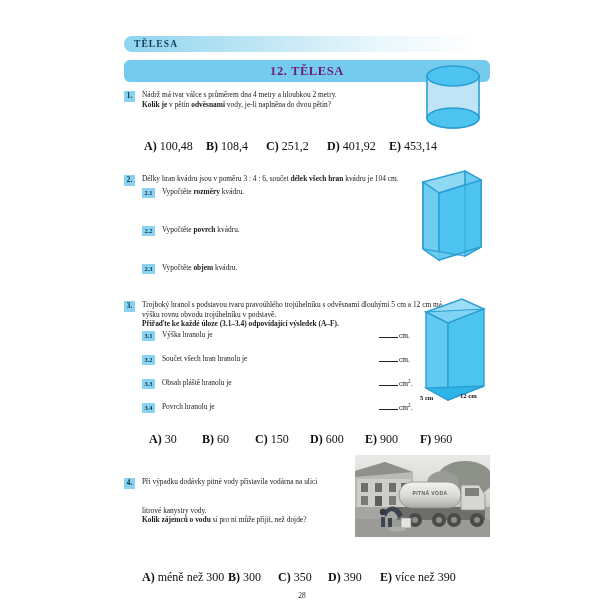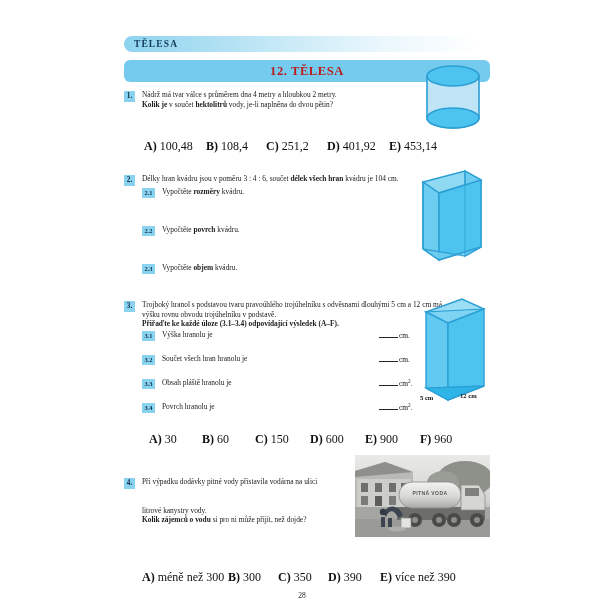--- a/index.html
+++ b/index.html
@@ -66,21 +66,21 @@
     background: #74cbee;
     display: flex;
     align-items: center;
     justify-content: center;
   }
   .chapter-title {
     font-family: "Liberation Serif", serif;
     font-weight: bold;
     font-size: 12.5px;
     letter-spacing: 0.6px;
-    color: #b91c1c;
+    color: #701a75;
   }
 
   
   .task { position: absolute; left: 12px; width: 368px; }
 
   .tasknum {
     position: absolute;
     left: 0;
     top: 0;
     width: 11px;
@@ -200,21 +200,21 @@
     </div>
 
     <div class="chapter-bar">
       <div class="chapter-title">12. TĚLESA</div>
     </div>
 
     <div class="task" style="top:68px;">
       <div class="tasknum">1.</div>
       <div class="tasktext" style="width:300px;">
         <span>Nádrž má tvar válce s průměrem dna 4 metry a hloubkou 2 metry.</span><br>
-        <b>Kolik je</b><span> v součet </span><b>hektolitrů</b><span> vody, je-li naplněna do dvou pětin?</span>
+        <b>Kolik je</b><span> v pětin </span><b>odvěsnami</b><span> vody, je-li naplněna do dvou pětin?</span>
       </div>
       <div class="answers" style="left:20px; top:48px;">
         <span class="opt" style="width:62px;"><span class="optlab">A)</span> <span>100,48</span></span><span class="opt" style="width:60px;"><span class="optlab">B)</span> <span>108,4</span></span><span class="opt" style="width:61px;"><span class="optlab">C)</span> <span>251,2</span></span><span class="opt" style="width:62px;"><span class="optlab">D)</span> <span>401,92</span></span><span class="opt"><span class="optlab">E)</span> <span>453,14</span></span>
       </div>
     </div>
 
     <div class="task" style="top:152px;">
       <div class="tasknum">2.</div>
       <div class="tasktext" style="width:300px;">
         <span>Délky hran kvádru jsou v poměru 3 : 4 : 6, součet </span><b>délek všech hran</b><span> kvádru je 104 cm.</span>

